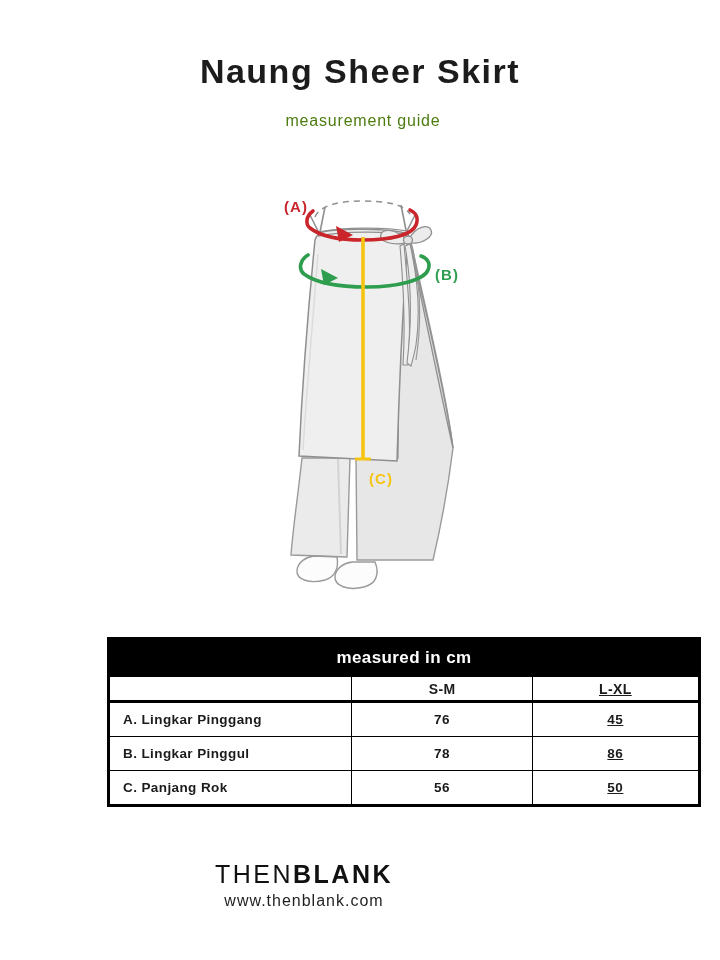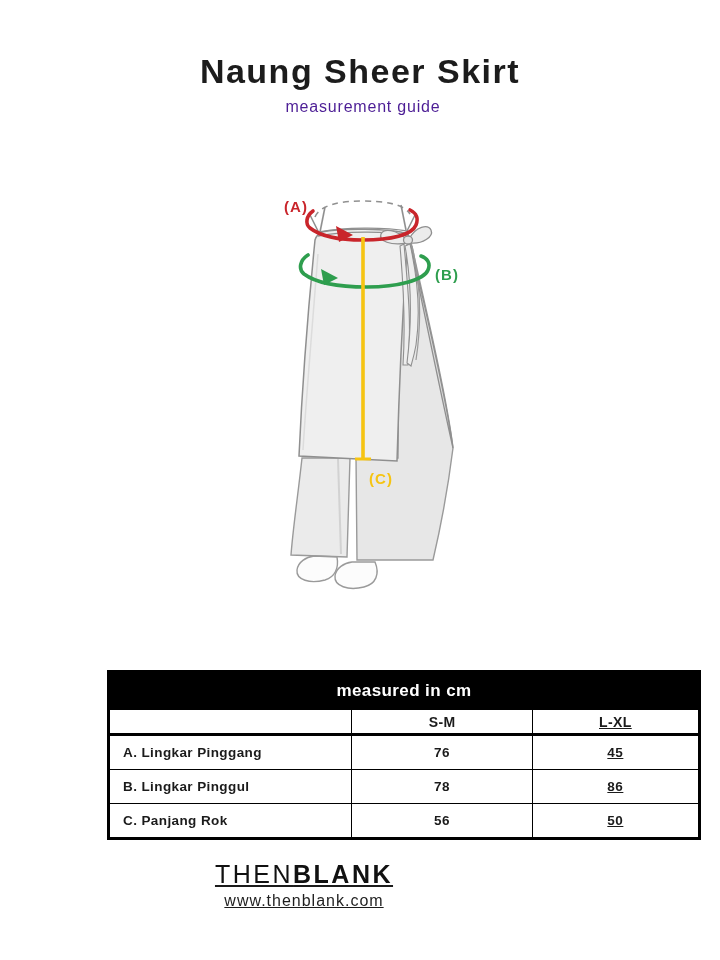--- a/index.html
+++ b/index.html
@@ -3,40 +3,40 @@
 <meta charset="utf-8">
 <style>
   html,body{margin:0;padding:0;background:#fff;}
   .page{
     position:relative;width:720px;height:960px;background:#ffffff;overflow:hidden;
     font-family:"Liberation Sans",sans-serif;color:#1b1b1b;
   }
   
   .hdr{position:absolute;top:52px;left:0;width:720px;text-align:center;}
   .title{font-size:34px;font-weight:700;letter-spacing:1.5px;color:#1c1c1c;margin:0;}
-  .subtitle{margin-top:7px;font-size:16px;font-weight:400;letter-spacing:.8px;color:#4c1d95;padding-left:6px;}
+  .subtitle{margin-top:21px;font-size:16px;font-weight:400;letter-spacing:.8px;color:#4d7c0f;padding-left:6px;}
   
   .illus{position:absolute;left:240px;top:170px;width:260px;height:440px;}
   .illus svg{display:block;width:260px;height:440px;}
   .anno-text{font-family:"Liberation Sans",sans-serif;font-size:15px;font-weight:700;letter-spacing:1px;}
   
-  .tbl-wrap{position:absolute;left:63px;top:670px;width:594px;padding-left:44px;}
+  .tbl-wrap{position:absolute;left:63px;top:637px;width:594px;padding-left:44px;}
   table.sizes{width:594px;border-collapse:collapse;table-layout:fixed;border:3px solid #000;}
   table.sizes col.c1{width:41.2%;} table.sizes col.c2{width:30.5%;} table.sizes col.c3{width:28.3%;}
   .tbl-title{background:#000;color:#fff;height:36px;font-size:17px;font-weight:700;
     letter-spacing:.4px;text-align:center;padding:0;}
   tr.size-row td{height:21px;font-size:14px;font-weight:700;text-align:center;
     border:1.5px solid #000;border-bottom:3px solid #000;letter-spacing:.4px;}
   tr.size-row td.spacer{border-left:none;}
   tr.data-row td{height:31px;font-size:13.5px;border:1.5px solid #000;}
   tr.data-row td.lbl{font-weight:700;text-align:left;padding-left:13px;letter-spacing:.4px;border-left:none;}
   tr.data-row td.val{font-weight:700;text-align:center;letter-spacing:.5px;}
   tr.data-row td:last-child, tr.size-row td:last-child{border-right:none;text-decoration:underline;}
   
-  .ftr{position:absolute;top:860px;left:0;width:608px;text-align:center;text-decoration:underline;}
+  .ftr{position:absolute;top:860px;left:0;width:608px;text-align:center;}
   .brand{font-size:25px;letter-spacing:2.5px;color:#111;}
   .brand .thin{font-weight:400;}
   .brand .bold{font-weight:700;}
   .website{margin-top:3px;font-size:16px;letter-spacing:1px;color:#1f1f1f;}
 </style>
 </head>
 <body>
 
 <div class="page">
 

